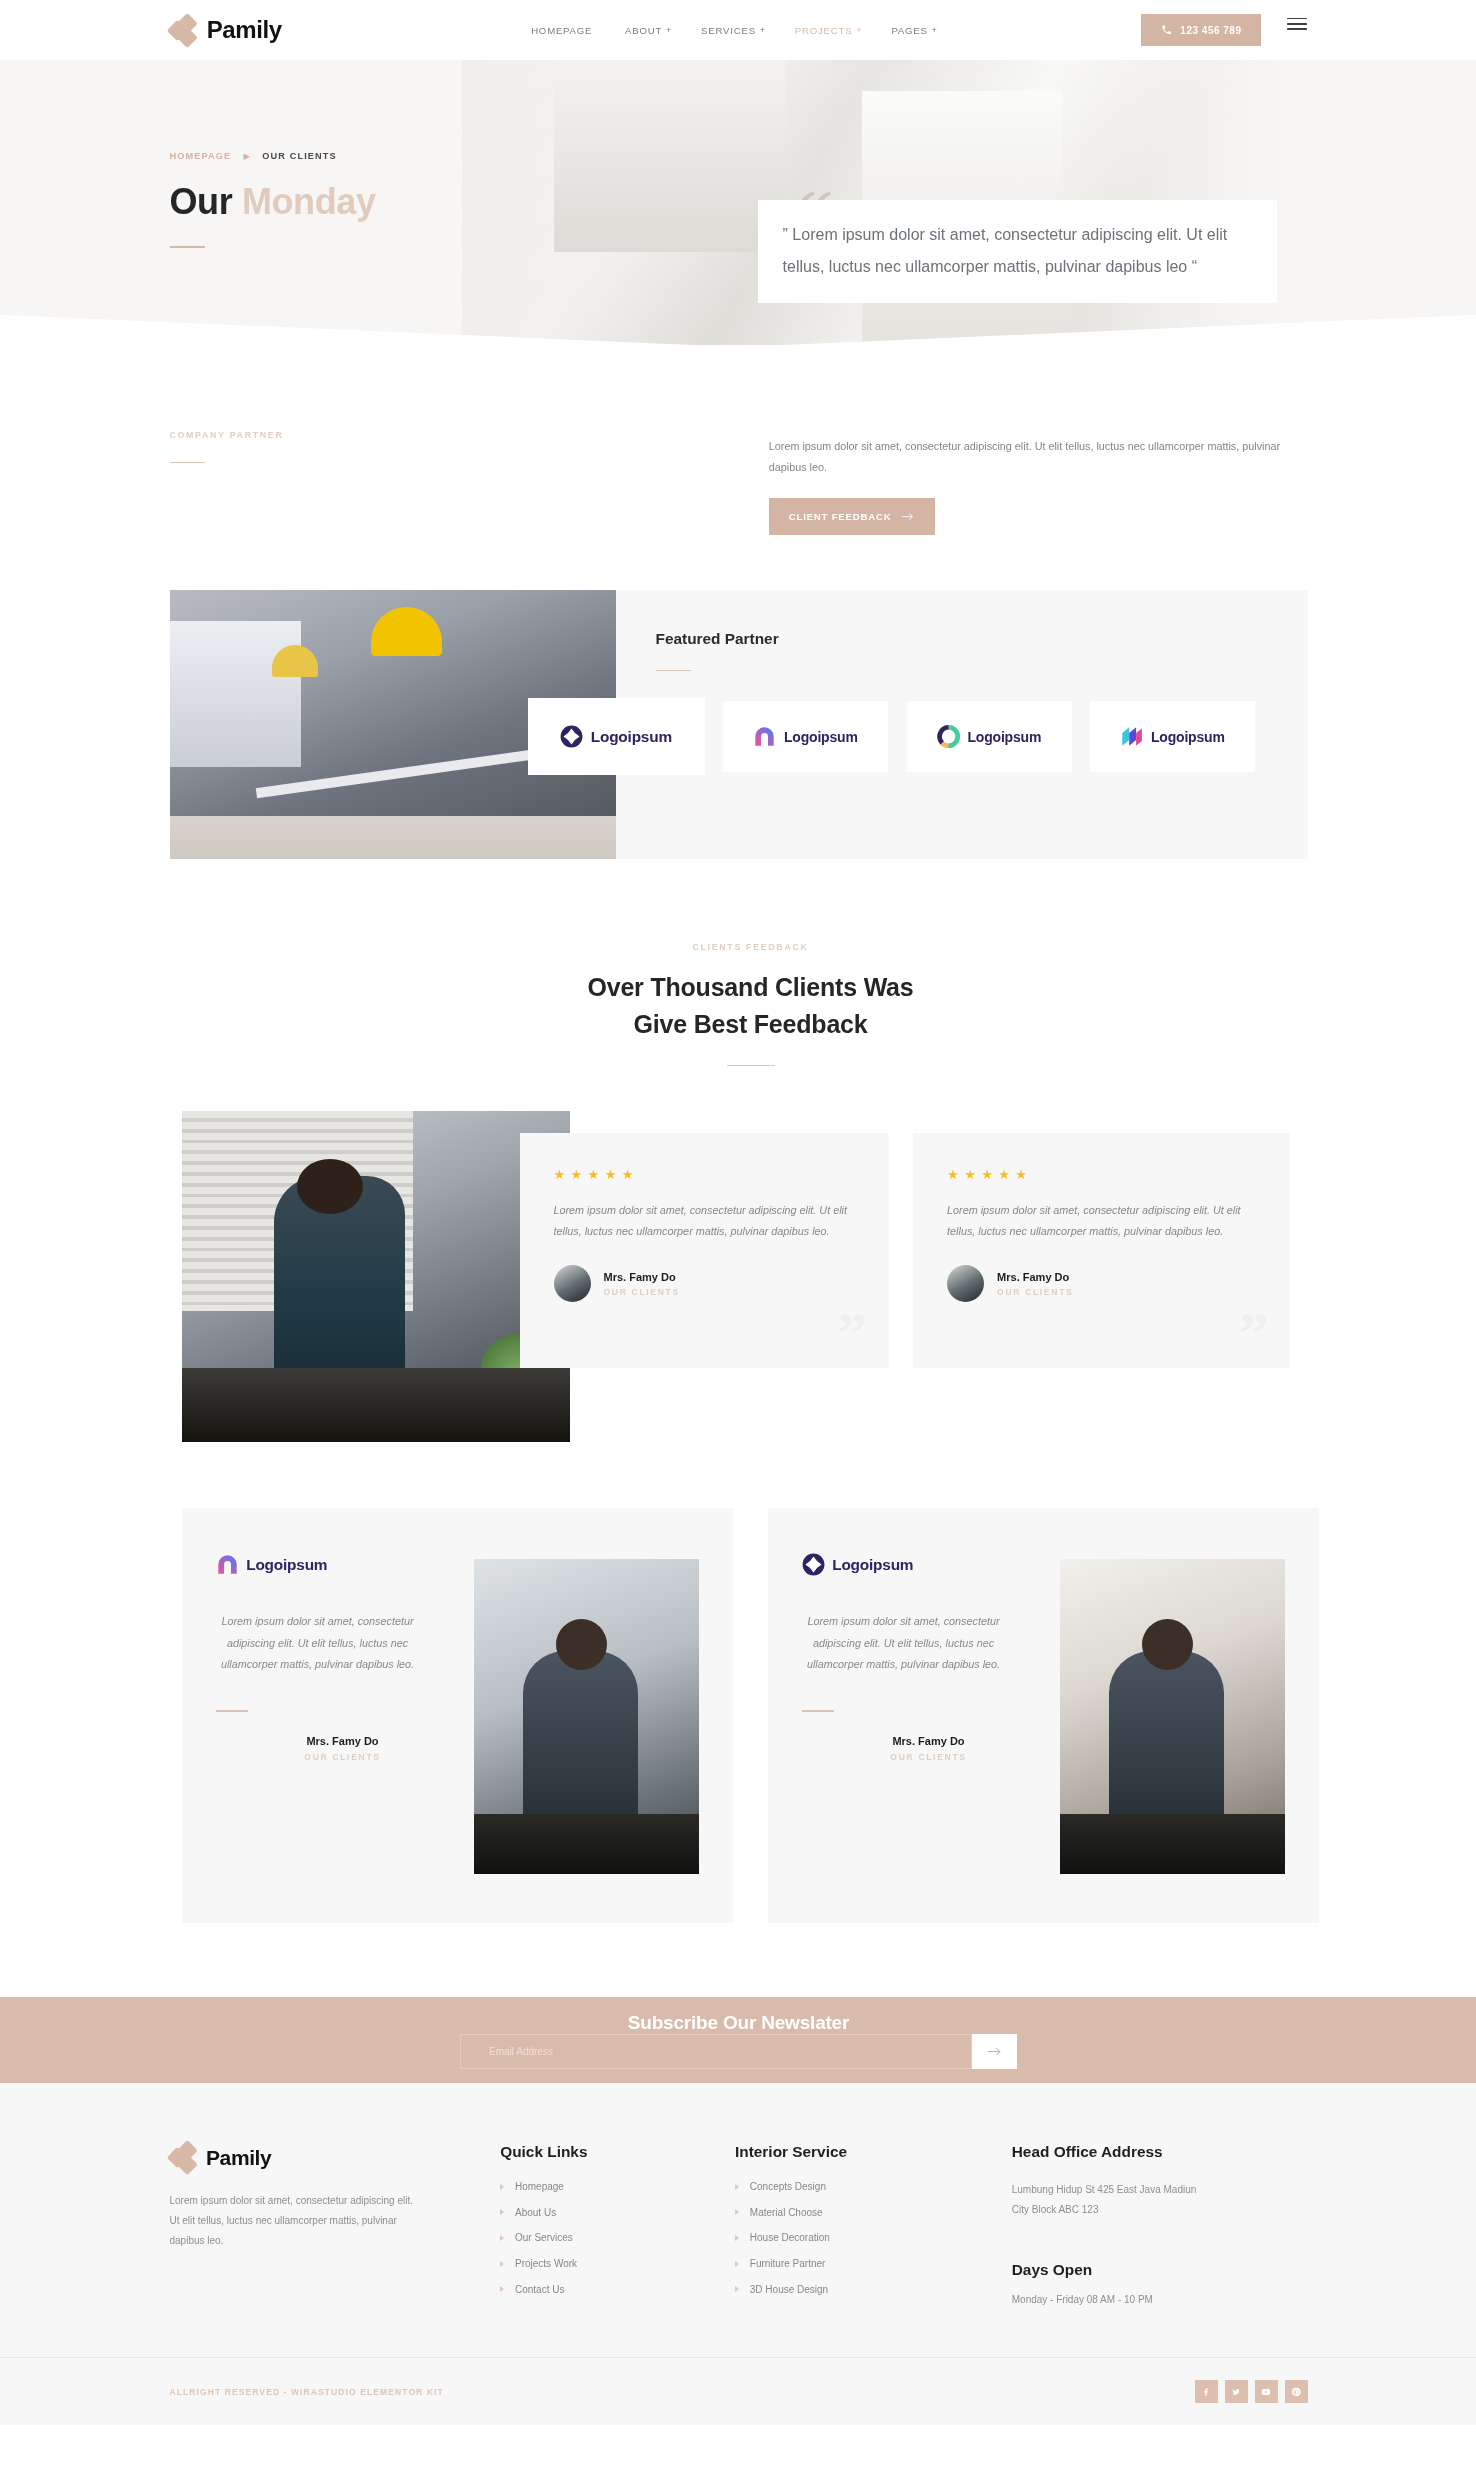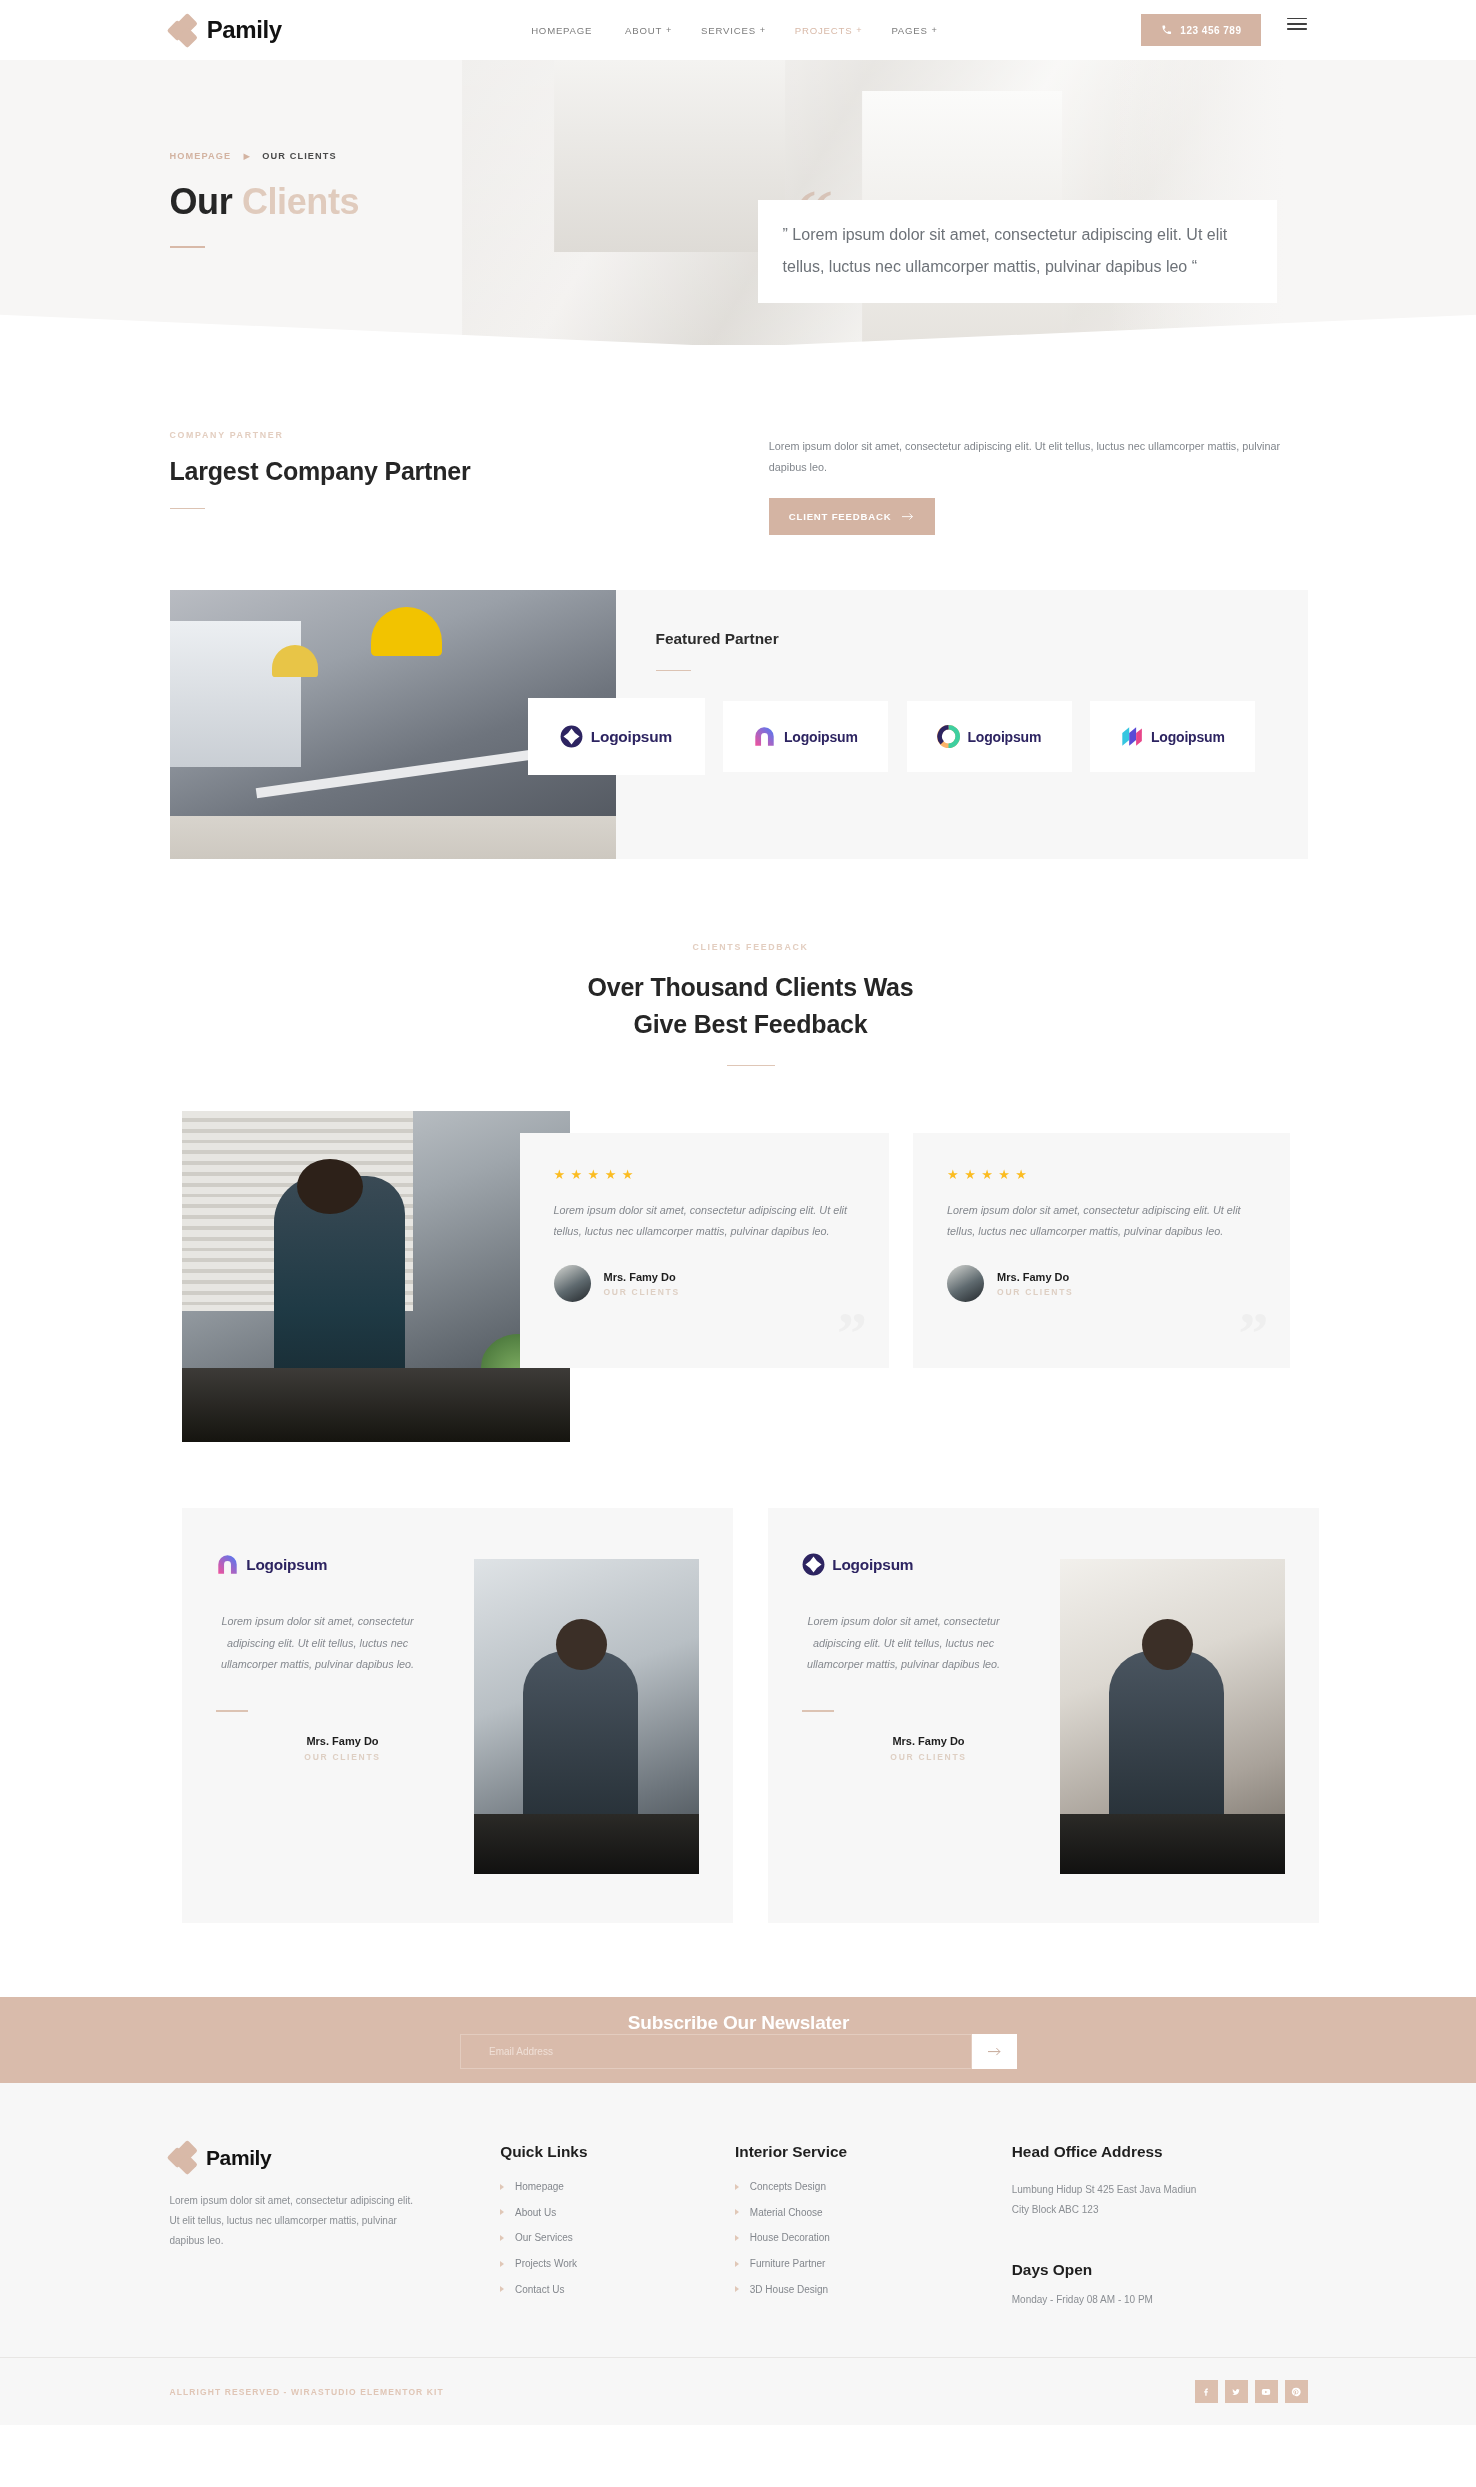--- a/index.html
+++ b/index.html
@@ -444,41 +444,40 @@
     <div class="hero-fade-l"></div>
     <div class="hero-fade-r"></div>
 
     <div class="hero-content">
       <div class="breadcrumb">
         <span class="bc-home">HOMEPAGE</span>
         <span class="bc-sep">▶</span>
         <span class="bc-cur">OUR CLIENTS</span>
       </div>
       <h1 class="hero-title">
-        <span>Our </span><span class="accent">Clients</span>
+        <span>Our </span><span class="accent">Monday</span>
       </h1>
       <div class="hero-rule"></div>
     </div>
 
     <div class="quote-mark">“</div>
     <div class="quote-card">
       <div class="quote-text">” Lorem ipsum dolor sit amet, consectetur adipiscing elit. Ut elit tellus, luctus nec ullamcorper mattis, pulvinar dapibus leo “</div>
     </div>
 
     <svg class="hero-shape" viewBox="0 0 1920 60" preserveAspectRatio="none">
       <polygon points="0,60 0,18 960,60 1920,18 1920,60" fill="#ffffff"></polygon>
     </svg>
   </section>
 
   <section class="partner-sec">
     <div class="wrap">
       <div class="partner-top">
         <div class="partner-left">
           <div class="eyebrow">COMPANY PARTNER</div>
-          <h2 class="h2">Largest Company Partner</h2>
           <div class="rule-sm"></div>
         </div>
         <div class="partner-right">
           <p class="body-text">Lorem ipsum dolor sit amet, consectetur adipiscing elit. Ut elit tellus, luctus nec ullamcorper mattis, pulvinar dapibus leo.</p>
           <button class="btn-primary">
             <span>CLIENT FEEDBACK</span>
             <svg width="12.3" height="9.2" viewBox="0 0 20 12">
               <path d="M0 6h17M12 1l5 5-5 5" stroke="#fff" stroke-width="1.4" fill="none"></path>
             </svg>
           </button>

